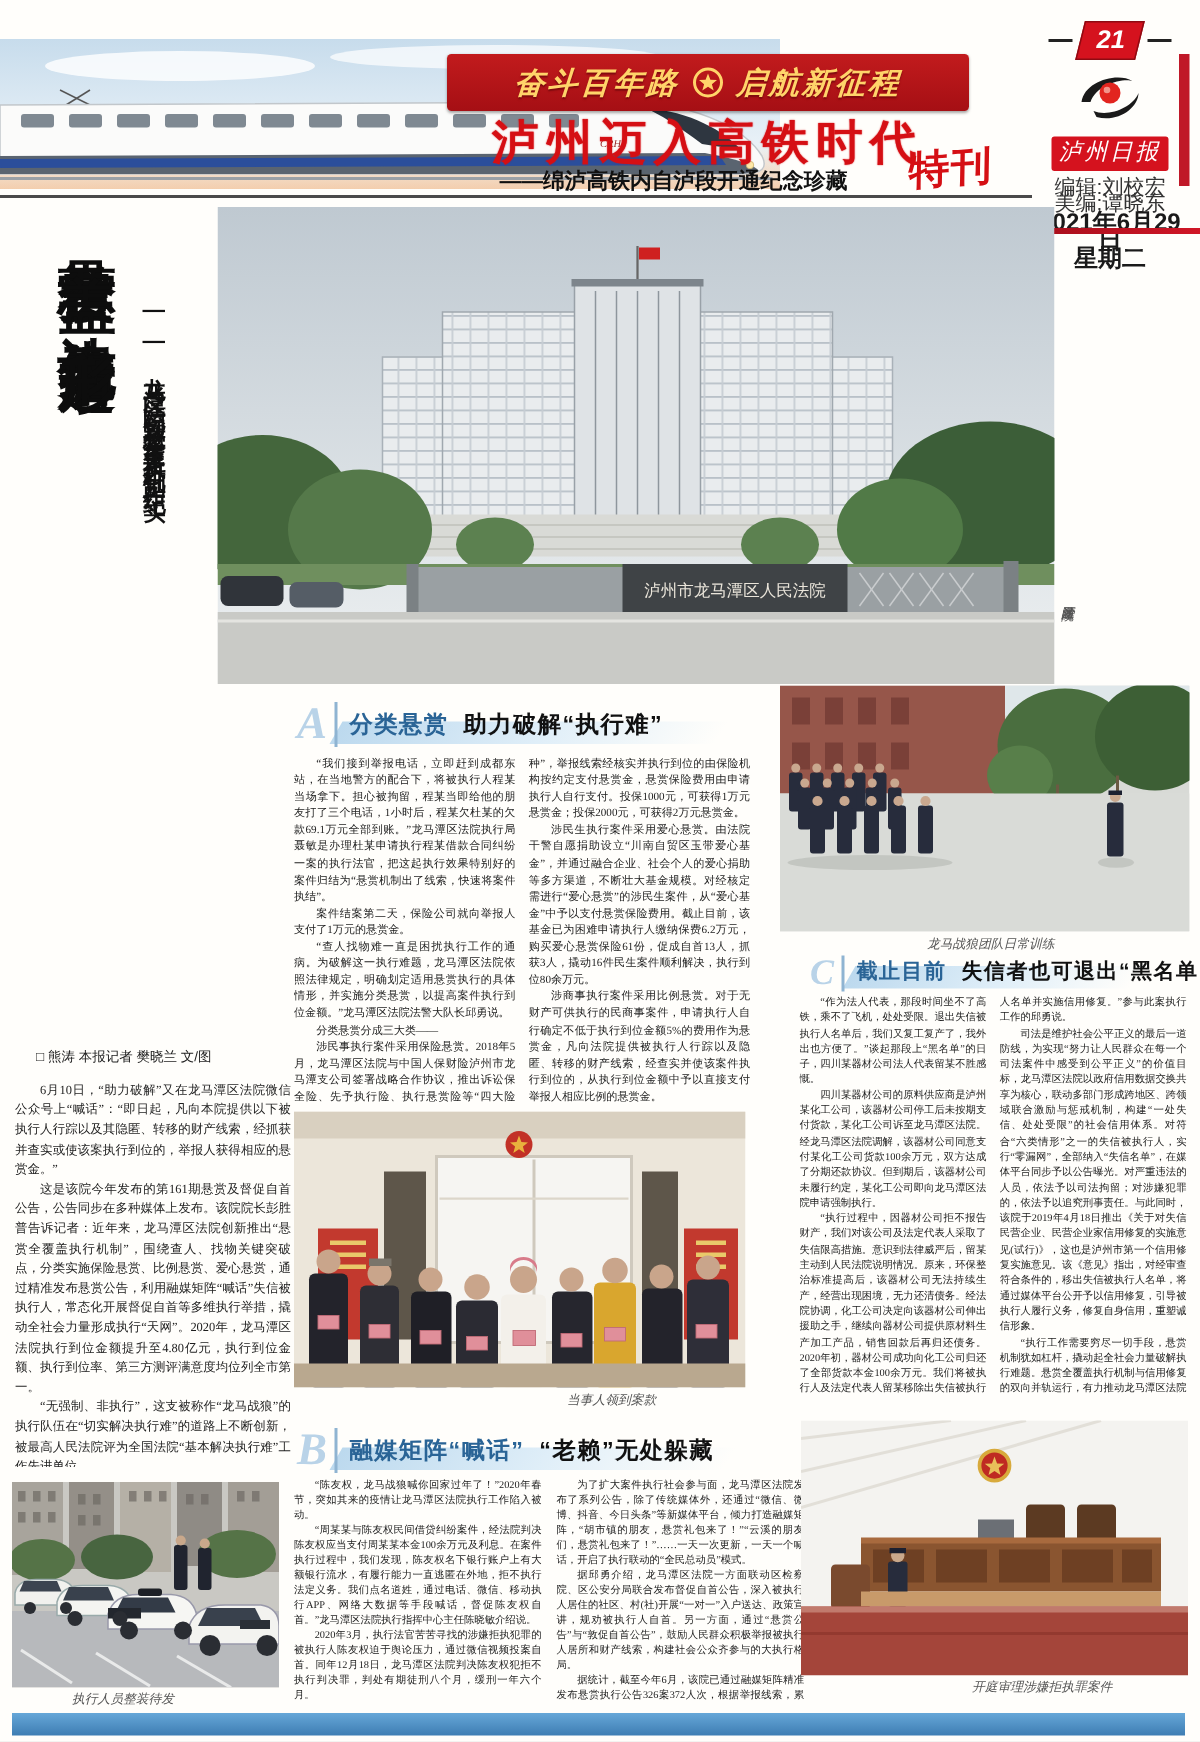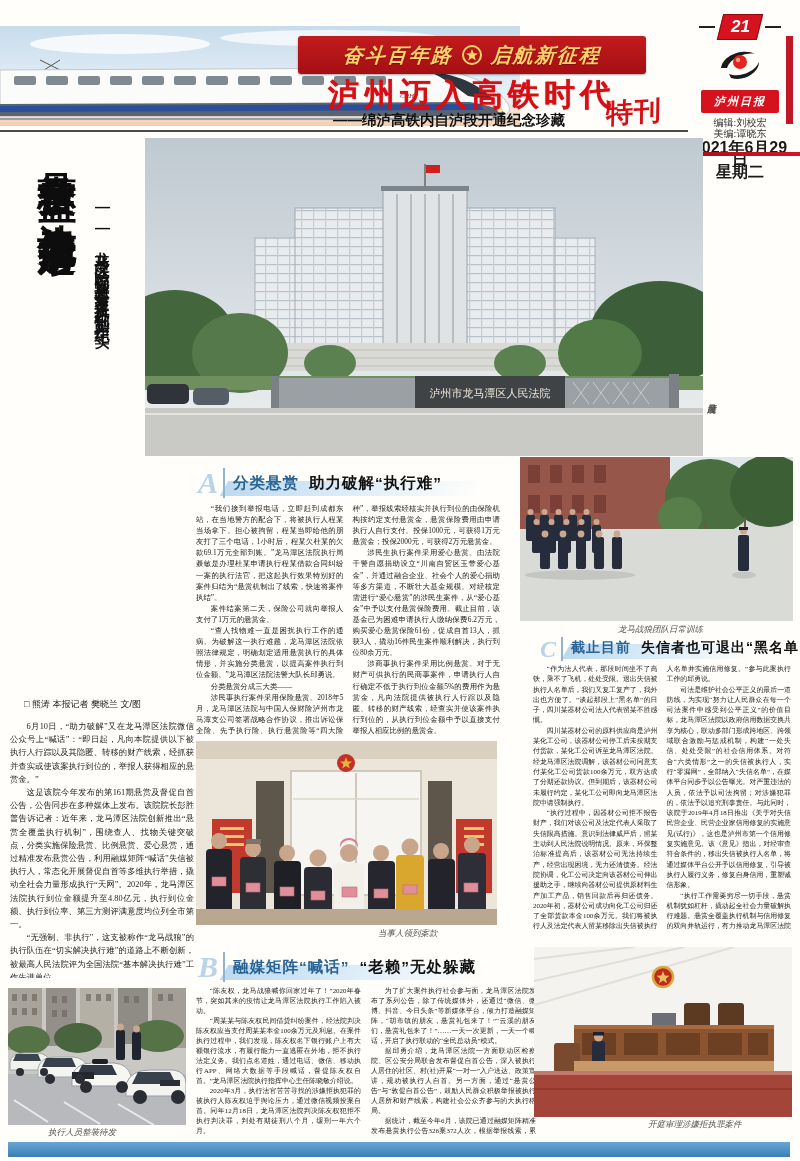--- a/index.html
+++ b/index.html
@@ -25,23 +25,23 @@
           transform:rotate(-4deg) skewX(-5deg);letter-spacing:1px;}
 
   .right-block{left:688px;top:8px;width:104px;text-align:center;}
   .pn-row{display:flex;align-items:center;justify-content:center;gap:5px;margin-top:6px;}
   .pn-line{width:16px;height:2px;background:#222;}
   .pn-box{background:#d5121e;color:#fff;font-family:"Liberation Sans",sans-serif;font-weight:900;
           font-style:italic;font-size:17px;line-height:24px;width:38px;transform:skewX(-14deg);
           border:1px solid #8e0a12;}
   .pn-box span{display:inline-block;transform:skewX(14deg);}
   .masthead-box{margin:4px auto 0;width:78px;height:23px;background:#d5121e;color:#fff;
-          font-family:"Liberation Serif",serif;font-weight:700;font-style:italic;font-size:11px;
+          font-family:"Liberation Serif",serif;font-weight:400;font-style:italic;font-size:15px;
           line-height:23px;letter-spacing:2px;border-radius:2px;}
-  .credits{margin-top:5px;font-size:10px;color:#333;line-height:10.5px;font-family:Liberation Serif, serif;}
+  .credits{margin-top:5px;font-size:14px;color:#333;line-height:10.5px;font-family:Liberation Sans, sans-serif;}
   .date-line{margin-top:3px;font-size:16px;font-weight:700;color:#1a1a1a;line-height:12px;
           font-family:"Liberation Sans",sans-serif;}
 
   
   .headline-v{left:28px;top:142px;height:544px;writing-mode:vertical-rl;text-orientation:upright;
           font-family:"Liberation Sans",sans-serif;font-weight:900;font-size:39px;letter-spacing:2px;
           color:#0d0d0d;line-height:58px;}
   .subheadline-v{left:92px;top:198px;height:478px;writing-mode:vertical-rl;text-orientation:upright;
           font-family:"Liberation Sans",sans-serif;font-weight:700;font-size:15px;letter-spacing:4px;color:#111;}
   .byline{left:12px;top:698px;width:180px;font-size:9px;color:#222;font-family:"Liberation Sans",sans-serif;padding-left:12px;}

